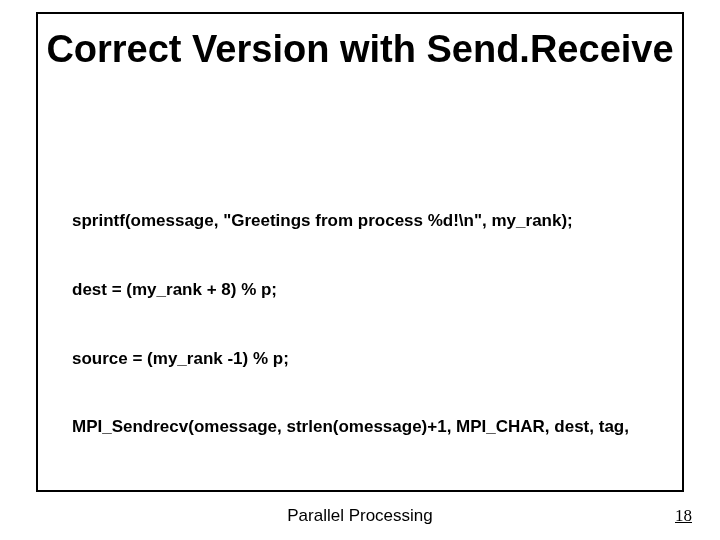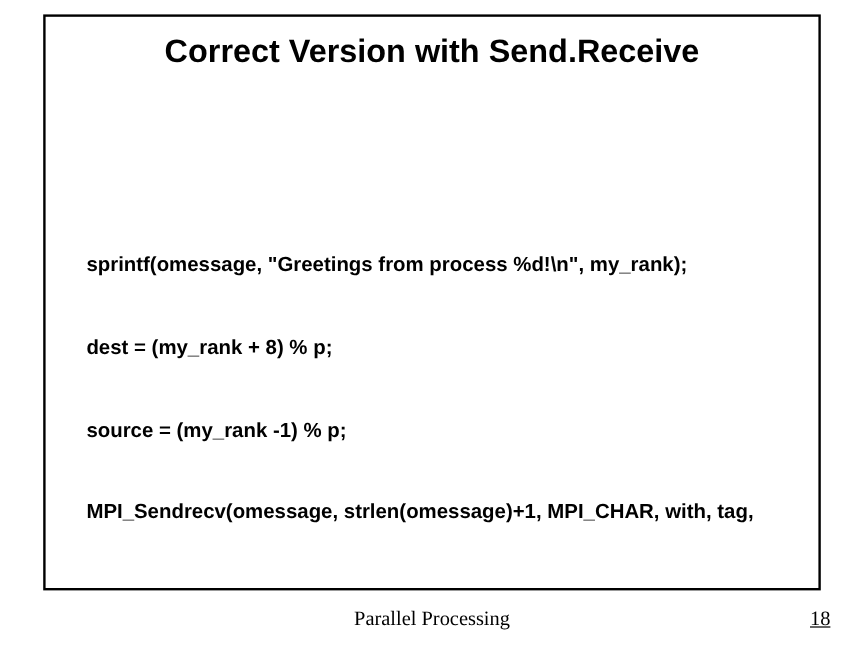--- a/index.html
+++ b/index.html
@@ -27,21 +27,21 @@
     border: 2px solid #000000;
     box-sizing: border-box;
     background: #ffffff;
   }
   .title {
     position: absolute;
     left: 0;
     right: 0;
     top: 14px;
     text-align: center;
-    font-size: 27px;
+    font-size: 38px;
     font-weight: bold;
     color: #000000;
   }
   .code-block {
     position: absolute;
     left: 34px;
     top: 150px;
     width: 580px;
     font-family: Arial, Helvetica, sans-serif;
     font-size: 17px;
@@ -51,21 +51,21 @@
     white-space: pre-wrap;
   }
   .code-line { display: block; }
   .indent1 { padding-left: 56px; }
   .footer-center {
     position: absolute;
     left: 0;
     right: 0;
     bottom: 14px;
     text-align: center;
-    font-family: Liberation Serif, serif;
+    font-family: Liberation Sans, sans-serif;
     font-size: 17px;
     color: #000000;
   }
   .page-number {
     position: absolute;
     right: 28px;
     bottom: 14px;
     font-family: "Times New Roman", Times, serif;
     font-size: 17px;
     color: #000000;
@@ -78,21 +78,21 @@
 <div class="slide">
 
   <div class="content-frame">
 
     <div class="title">Correct Version with Send.Receive</div>
 
     <div class="code-block">
       <span class="code-line">sprintf(omessage, "Greetings from process %d!\n", my_rank);</span>
       <span class="code-line">dest = (my_rank + 8) % p;</span>
       <span class="code-line">source = (my_rank -1) % p;</span>
-      <span class="code-line">MPI_Sendrecv(omessage, strlen(omessage)+1, MPI_CHAR, with, tag,</span>
+      <span class="code-line">MPI_Sendrecv(omessage, strlen(omessage)+1, MPI_CHAR, dest, tag,</span>
       
       
     </div>
 
   </div>
 
   <div class="footer-center">Parallel Processing</div>
   <div class="page-number">18</div>
 
 </div>

